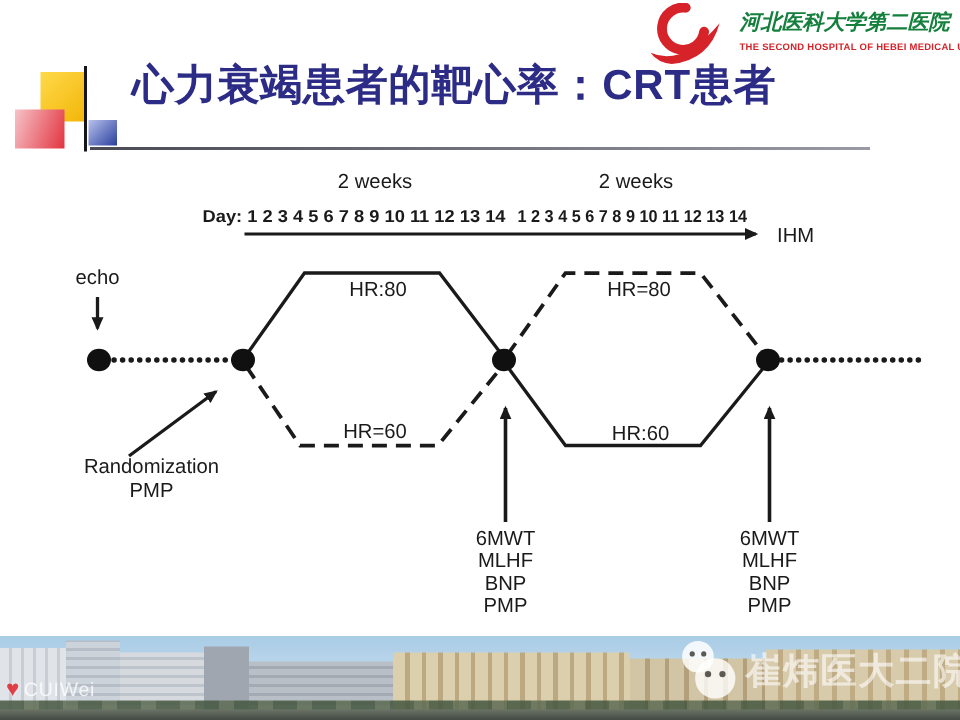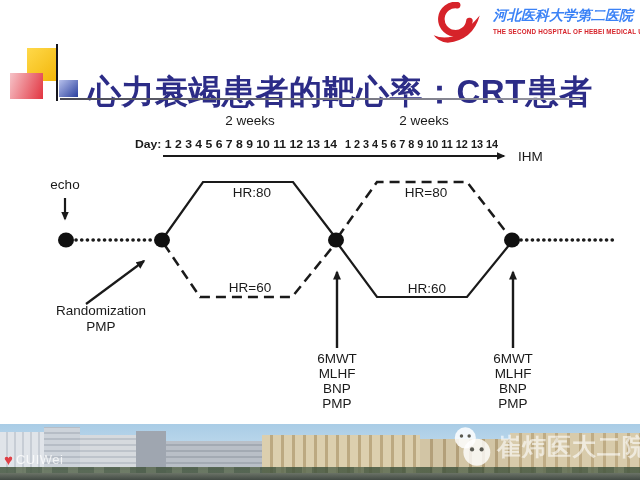--- a/index.html
+++ b/index.html
@@ -4,35 +4,35 @@
 <style>
   html,body{margin:0;padding:0;background:#888;}
   .slide{position:relative;width:640px;height:480px;background:#ffffff;overflow:hidden;
          font-family:"Liberation Sans",sans-serif;}
 
   
   .logo{position:absolute;top:2px;right:3px;display:flex;align-items:flex-start;}
   .logo-swoosh{width:62px;height:42px;flex:0 0 auto;}
   .logo-text{width:144px;margin-left:2px;margin-top:4px;}
   .logo-cn{font-family:"Liberation Serif",serif;font-style:italic;font-weight:bold;
-           font-size:14px;line-height:20px;color:#3b82f6;white-space:nowrap;letter-spacing:0px;}
+           font-size:14px;line-height:20px;color:#15803d;white-space:nowrap;letter-spacing:0px;}
   .logo-en{font-size:6.3px;letter-spacing:0.2px;color:#d6232a;white-space:nowrap;
            font-weight:bold;margin-top:2px;}
 
   
   .deco-yellow{position:absolute;left:27px;top:48px;width:29px;height:33px;
                background:linear-gradient(135deg,#ffd94a,#f2b60a);}
   .deco-red{position:absolute;left:10px;top:73px;width:33px;height:26px;
             background:linear-gradient(110deg,#f6c3c8,#e23440);}
   .deco-blue{position:absolute;left:59px;top:80px;width:19px;height:17px;
              background:linear-gradient(135deg,#b7c1ec,#2a3f9e);}
   .deco-vline{position:absolute;left:56px;top:44px;width:2px;height:57px;background:#15151c;}
   .title-rule{position:absolute;left:60px;top:98px;width:520px;height:2px;
               background:linear-gradient(90deg,#4a4a55,#9a9aa5);}
-  .slide-title{position:absolute;left:88px;top:70px;margin:0;font-size:33px;font-weight:bold;
+  .slide-title{position:absolute;left:88px;top:38px;margin:0;font-size:28px;font-weight:bold;
                color:#2c2c87;letter-spacing:0.5px;white-space:nowrap;
                font-family:"Liberation Sans","DejaVu Sans",sans-serif;}
 
   
   .diagram{position:absolute;left:0;top:0;width:640px;height:480px;}
   .diagram text{font-family:"Liberation Sans",sans-serif;fill:#1a1a1a;}
   .dg-lab{font-size:13.5px;}
   .dg-days{font-size:11.5px;font-weight:bold;}
 
   

